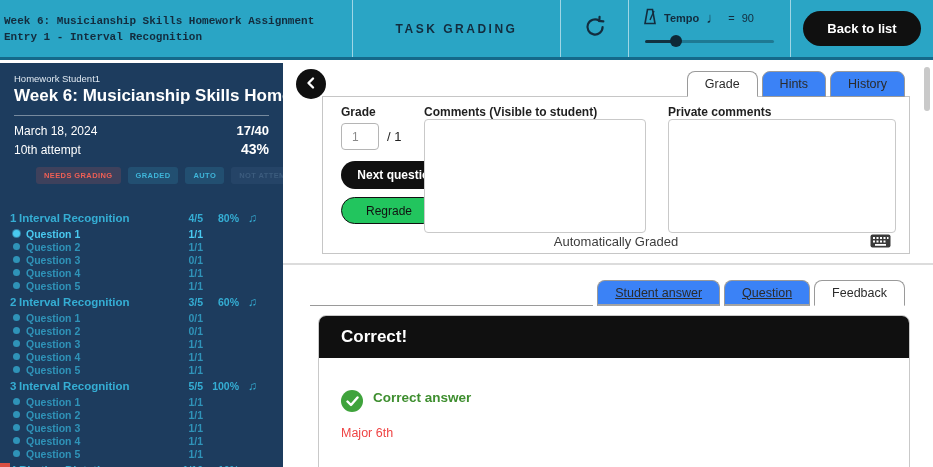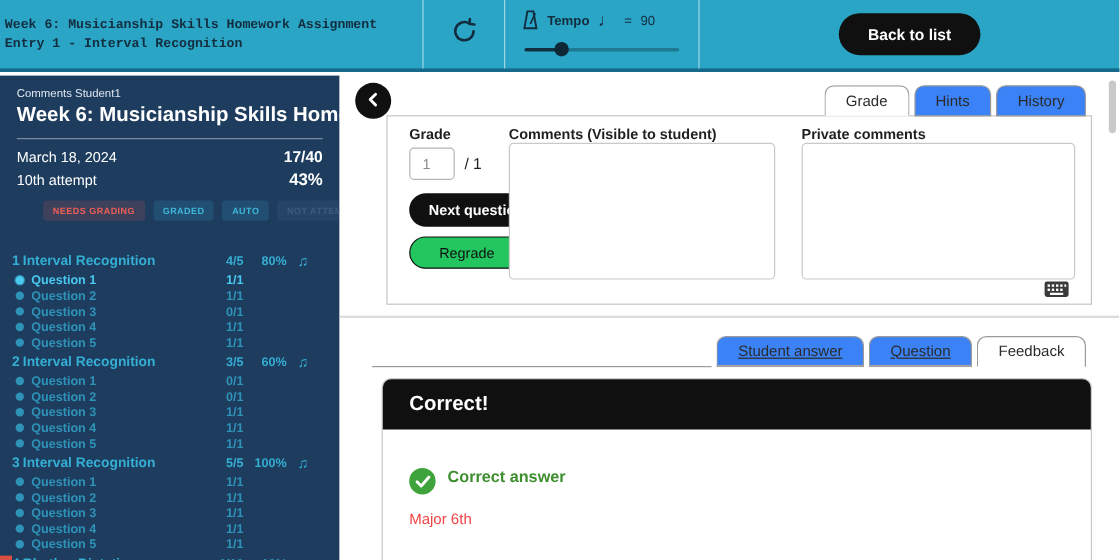--- a/index.html
+++ b/index.html
@@ -115,20 +115,23 @@
 </head>
 <body>
 
 <div class="stage">
 
   <div class="header">
     <div class="hsec titles">
       <div class="t1">Week 6: Musicianship Skills Homework Assignment</div>
       <div class="t2">Entry 1 - Interval Recognition</div>
     </div>
+    <div class="hsec center">
+      <div class="tg">TASK GRADING</div>
+    </div>
     <div class="hsec refresh">
       <span>
         <svg width="26" height="26" viewBox="0 0 24 24" fill="none" stroke="#132c3e" stroke-width="2" stroke-linecap="round">
           <path d="M19 12a7 7 0 1 1-3.2-5.9"></path>
           <path d="M16.2 2.6 16 6.4l3.7.4" fill="none"></path>
         </svg>
       </span>
     </div>
     <div class="hsec tempo">
       <div class="tempo-top">
@@ -149,21 +152,21 @@
         <div class="thumb"></div>
       </div>
     </div>
     <div class="hsec back">
       <button class="back-btn">Back to list</button>
     </div>
   </div>
 
   <div class="sidebar">
     <div class="sb-pad">
-      <div class="sb-student">Comments Student1</div>
+      <div class="sb-student">Homework Student1</div>
       <div class="sb-title">Week 6: Musicianship Skills Home...</div>
       <hr class="sb-divider">
       <div class="sb-row">
         <span class="l">March 18, 2024</span>
         <span class="r">17/40</span>
       </div>
       <div class="sb-row">
         <span class="l">10th attempt</span>
         <span class="r big">43%</span>
       </div>
@@ -332,20 +335,21 @@
     <div class="grade-panel">
       <div class="gp-label" style="left:18px; top:8px;">Grade</div>
       <input class="grade-input" type="text" value="1" style="">
       <div class="grade-max">/ 1</div>
       <button class="btn-next">Next question</button>
       <button class="btn-regrade">Regrade</button>
       <div class="gp-label" style="left:101px; top:8px;">Comments (Visible to student)</div>
       <textarea class="gp-textarea ta-comments" style=""></textarea>
       <div class="gp-label" style="left:345px; top:8px;">Private comments</div>
       <textarea class="gp-textarea ta-private" style=""></textarea>
+      <div class="auto-graded">Automatically Graded</div>
       <span class="kb-icon">
         <svg width="21" height="14" viewBox="0 0 21 14">
           <rect x="0.5" y="0.5" width="20" height="13" rx="2" fill="#3a3a3a"></rect>
           <g fill="#fff">
             <rect x="3" y="3" width="2" height="2"></rect>
               <rect x="6.5" y="3" width="2" height="2"></rect>
               <rect x="10" y="3" width="2" height="2"></rect>
               <rect x="13.5" y="3" width="2" height="2"></rect>
               <rect x="17" y="3" width="1.5" height="2"></rect>
             <rect x="3" y="6.5" width="2" height="2"></rect>

